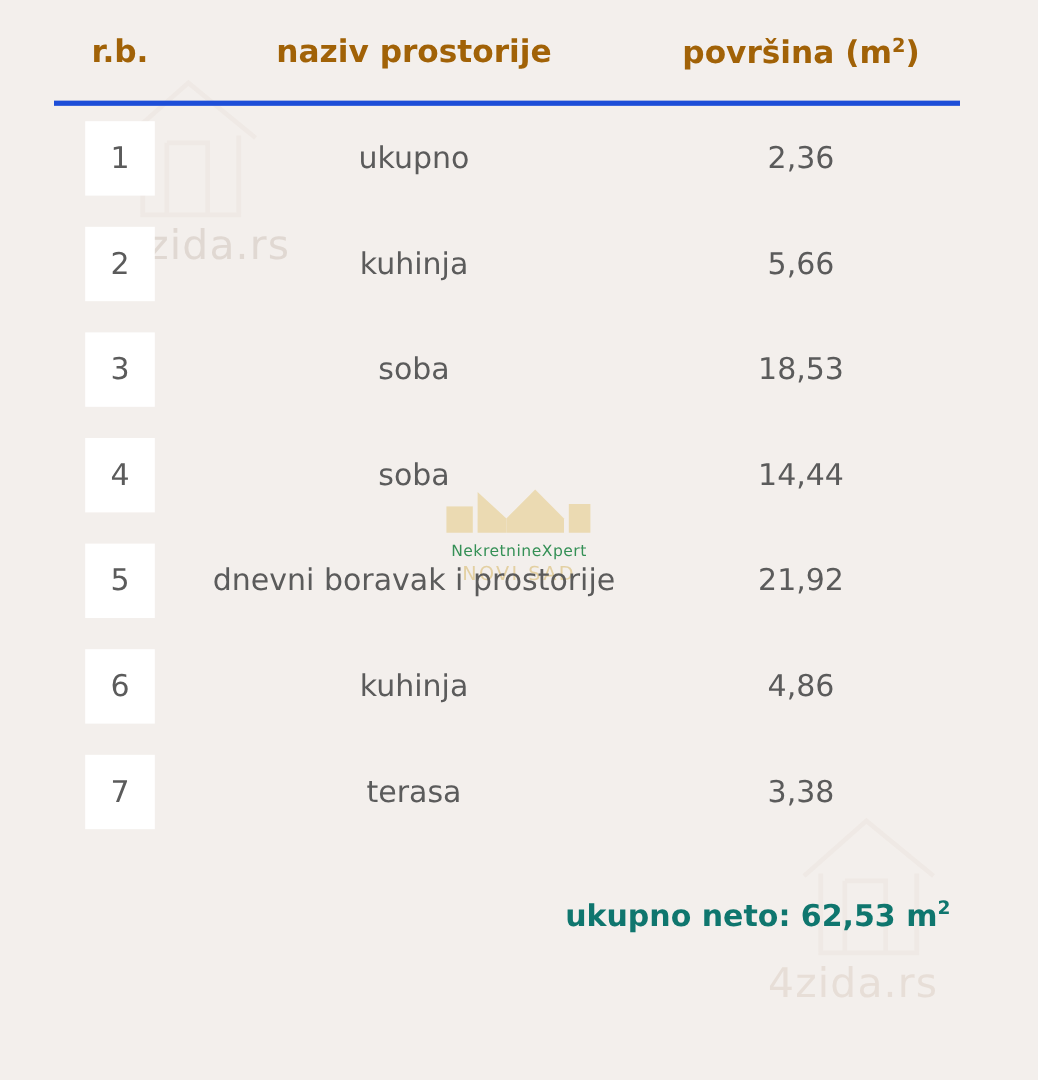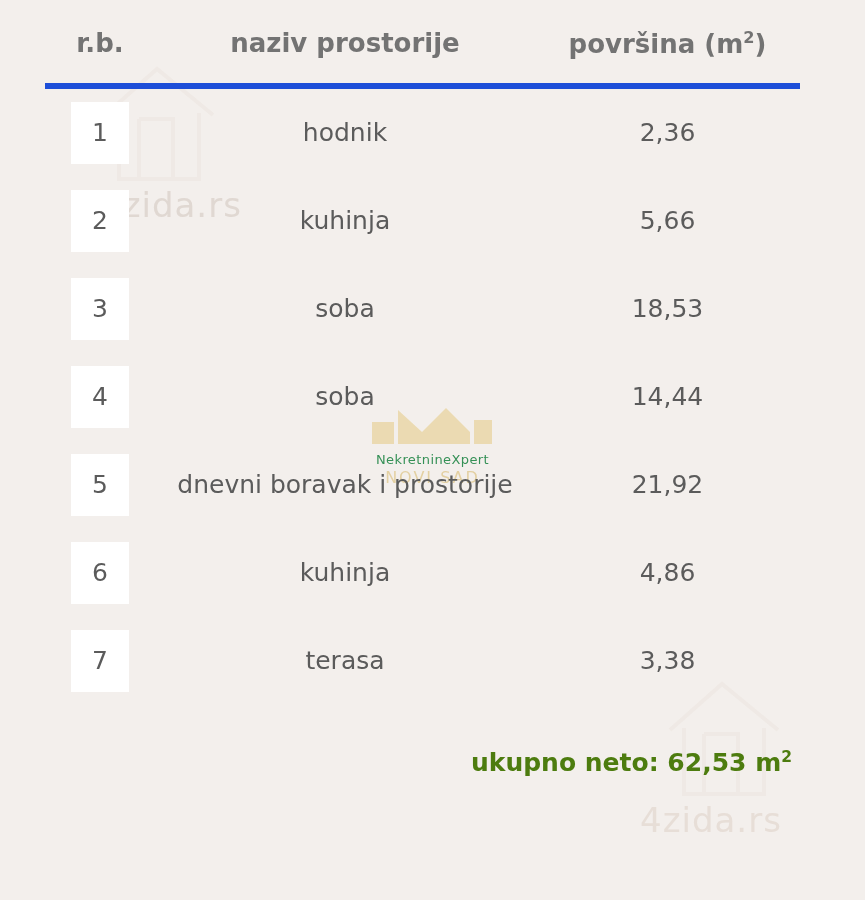--- a/index.html
+++ b/index.html
@@ -76,23 +76,23 @@
     width: 755px;
   }
   table.spec {
     border-collapse: collapse;
     width: 100%;
     table-layout: fixed;
   }
   table.spec thead th {
     font-size: 26px;
     font-weight: bold;
-    color: #737373;
+    color: #a16207;
     padding: 20px 0 24px 0;
-    border-bottom: 6px solid #1d4ed8;
+    border-bottom: 4px solid #1d4ed8;
     text-align: center;
   }
   th.col-rb   { width: 110px; }
   th.col-name { width: 380px; }
   th.col-area { width: 265px; }
 
   table.spec tbody td {
     font-size: 25px;
     color: #5b5b5b;
     text-align: center;
@@ -121,21 +121,21 @@
   }
 
   .total {
     position: absolute;
     left: 45px;
     top: 748px;
     width: 755px;
     text-align: right;
     font-size: 25px;
     font-weight: bold;
-    color: #4d7c0f;
+    color: #0f766e;
     padding-right: 8px;
     box-sizing: border-box;
   }
 </style>
 </head>
 <body>
 
 <div class="wm wm-outline wm-tl">
   <svg width="130" height="130" viewBox="0 0 130 130" fill="none">
     <path d="M10 60 L62 14 L118 60" stroke="#e6ddd6" stroke-width="4" fill="none"></path>
@@ -175,21 +175,21 @@
         <th class="col-rb">r.b.</th>
         <th class="col-name">naziv prostorije</th>
         <th class="col-area"><span>površina (m</span><sup>2</sup><span>)</span></th>
       </tr>
     </thead>
     <tbody>
       <tr>
         <td class="cell-rb">
             <span class="num-box">1</span>
           </td>
-        <td class="cell-name">hodnik</td>
+        <td class="cell-name">ukupno</td>
         <td class="cell-area">2,36</td>
       </tr>
       <tr>
         <td class="cell-rb">
             <span class="num-box">2</span>
           </td>
         <td class="cell-name">kuhinja</td>
         <td class="cell-area">5,66</td>
       </tr>
       <tr>

